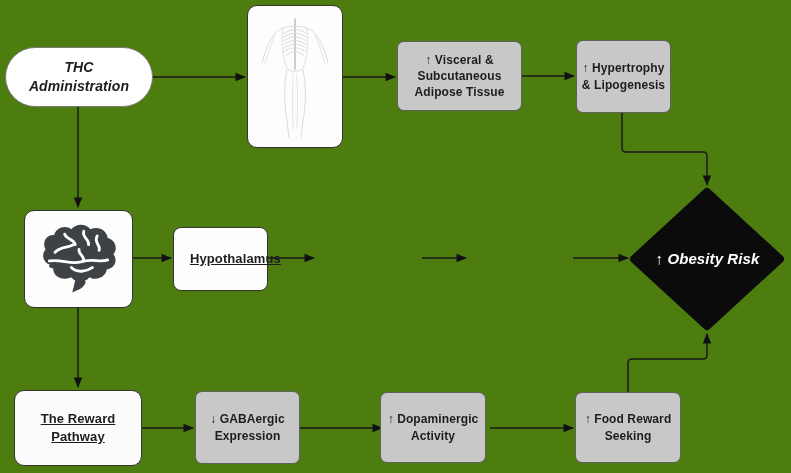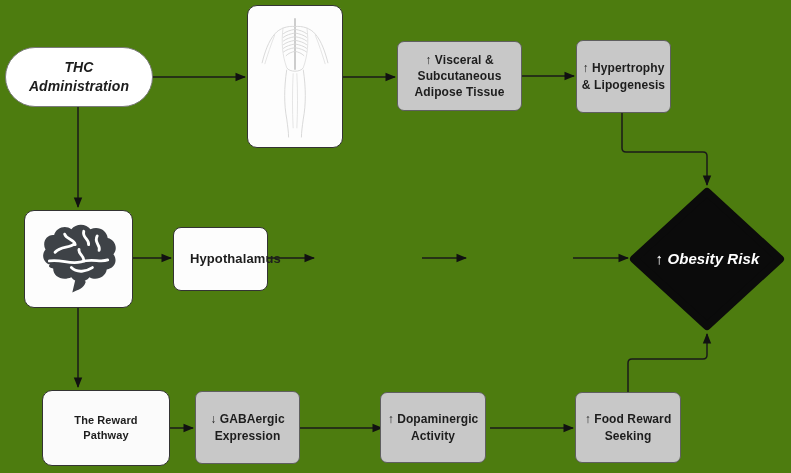--- a/index.html
+++ b/index.html
@@ -26,36 +26,37 @@
     border:1.6px solid #5f5f5f;
     border-radius:7px;
     font-size:12px;
     padding:4px;
   }
   .white{
     background:#fdfdfd;
     border:1.6px solid #333333;
     border-radius:8px;
     padding:16px;
+    text-decoration:underline;
   }
   .pill{
     background:#ffffff;
     border:1.2px solid #7a7a7a;
     border-radius:30px;
     font-size:14px;
     font-style:italic;
     padding:4px 8px;
   }
   .figure-box{
     background:#fdfdfd;
     border:1.6px solid #333333;
     border-radius:10px;
   }
   .hypothalamus{font-size:13px;}
-  .reward{font-size:11px;border-radius:10px;background:#fbfbfb;margin-left:28px;}
+  .reward{font-size:13px;border-radius:10px;background:#fbfbfb;}
   .diamond-label{
     color:#ffffff;
     font-size:15px;
     font-style:italic;
     font-weight:700;
   }
 </style>
 </head>
 <body>
 

